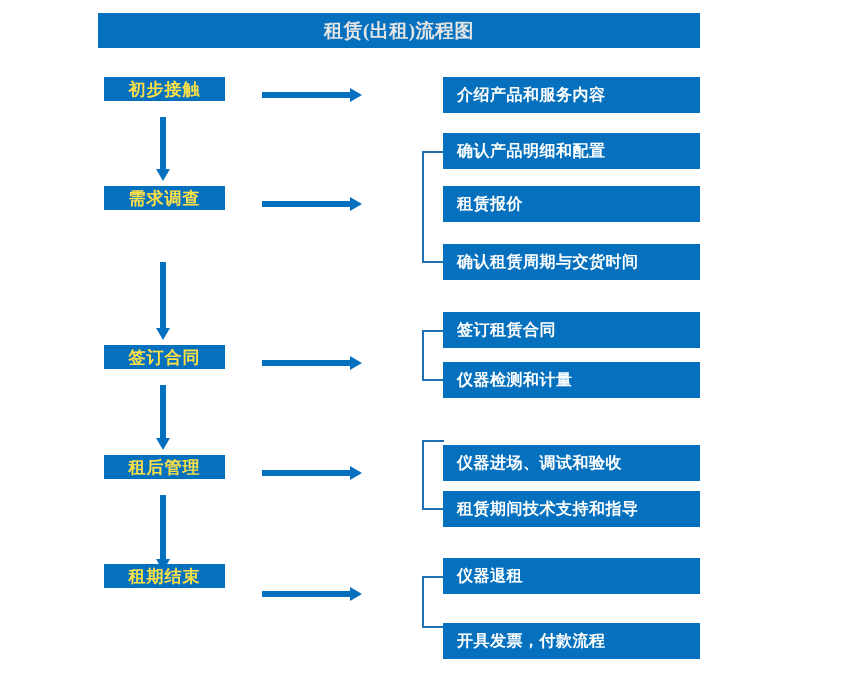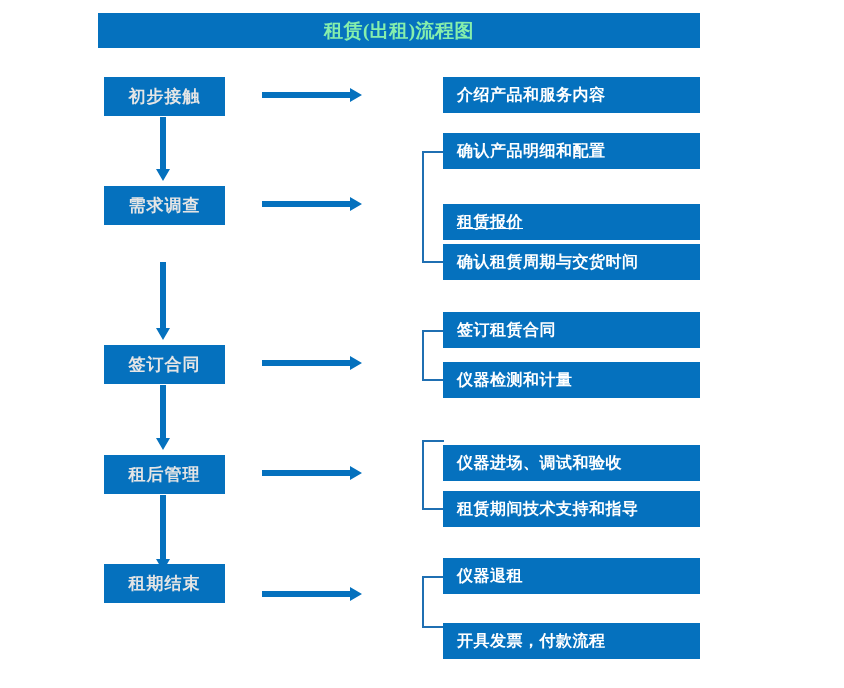--- a/index.html
+++ b/index.html
@@ -20,35 +20,35 @@
     width: 844px;
     height: 688px;
   }
   .title-bar {
     position: absolute;
     left: 98px;
     top: 13px;
     width: 602px;
     height: 35px;
     background: #0571BE;
-    color: #86efac;
+    color: #e5e5e5;
     font-size: 19px;
     font-weight: bold;
     display: flex;
     align-items: center;
     justify-content: center;
     letter-spacing: 0.5px;
   }
   .stage-box {
     position: absolute;
     left: 104px;
     width: 121px;
-    height: 39px;
+    height: 24px;
     background: #0571BE;
-    color: #e5e5e5;
+    color: #fde047;
     font-size: 17px;
     font-weight: bold;
     display: flex;
     align-items: center;
     justify-content: center;
     letter-spacing: 1px;
   }
   .detail-box {
     position: absolute;
     left: 443px;
@@ -117,21 +117,21 @@
   </div>
 
   <div class="bracket" style="top:151px; height:112px;">
     <svg width="26" height="112" viewBox="0 0 26 112">
       <path d="M26 1 L5 1 L5 111 L26 111" fill="none" stroke="#1F6FB2" stroke-width="2"></path>
     </svg>
   </div>
 
   <div class="detail-box" style="top:133px;">确认产品明细和配置</div>
 
-  <div class="detail-box" style="top:204px;text-decoration:underline;">租赁报价</div>
+  <div class="detail-box" style="top:186px;">租赁报价</div>
 
   <div class="detail-box" style="top:244px;">确认租赁周期与交货时间</div>
 
   <div class="v-arrow" style="top:262px; height:78px;">
     <svg width="16" height="78" viewBox="0 0 16 78">
       <path d="M5 0 L11 0 L11 66 L15 66 L8 78 L1 66 L5 66 Z" fill="#0571BE"></path>
     </svg>
   </div>
 
   <div class="stage-box" style="top:345px;">签订合同</div>

